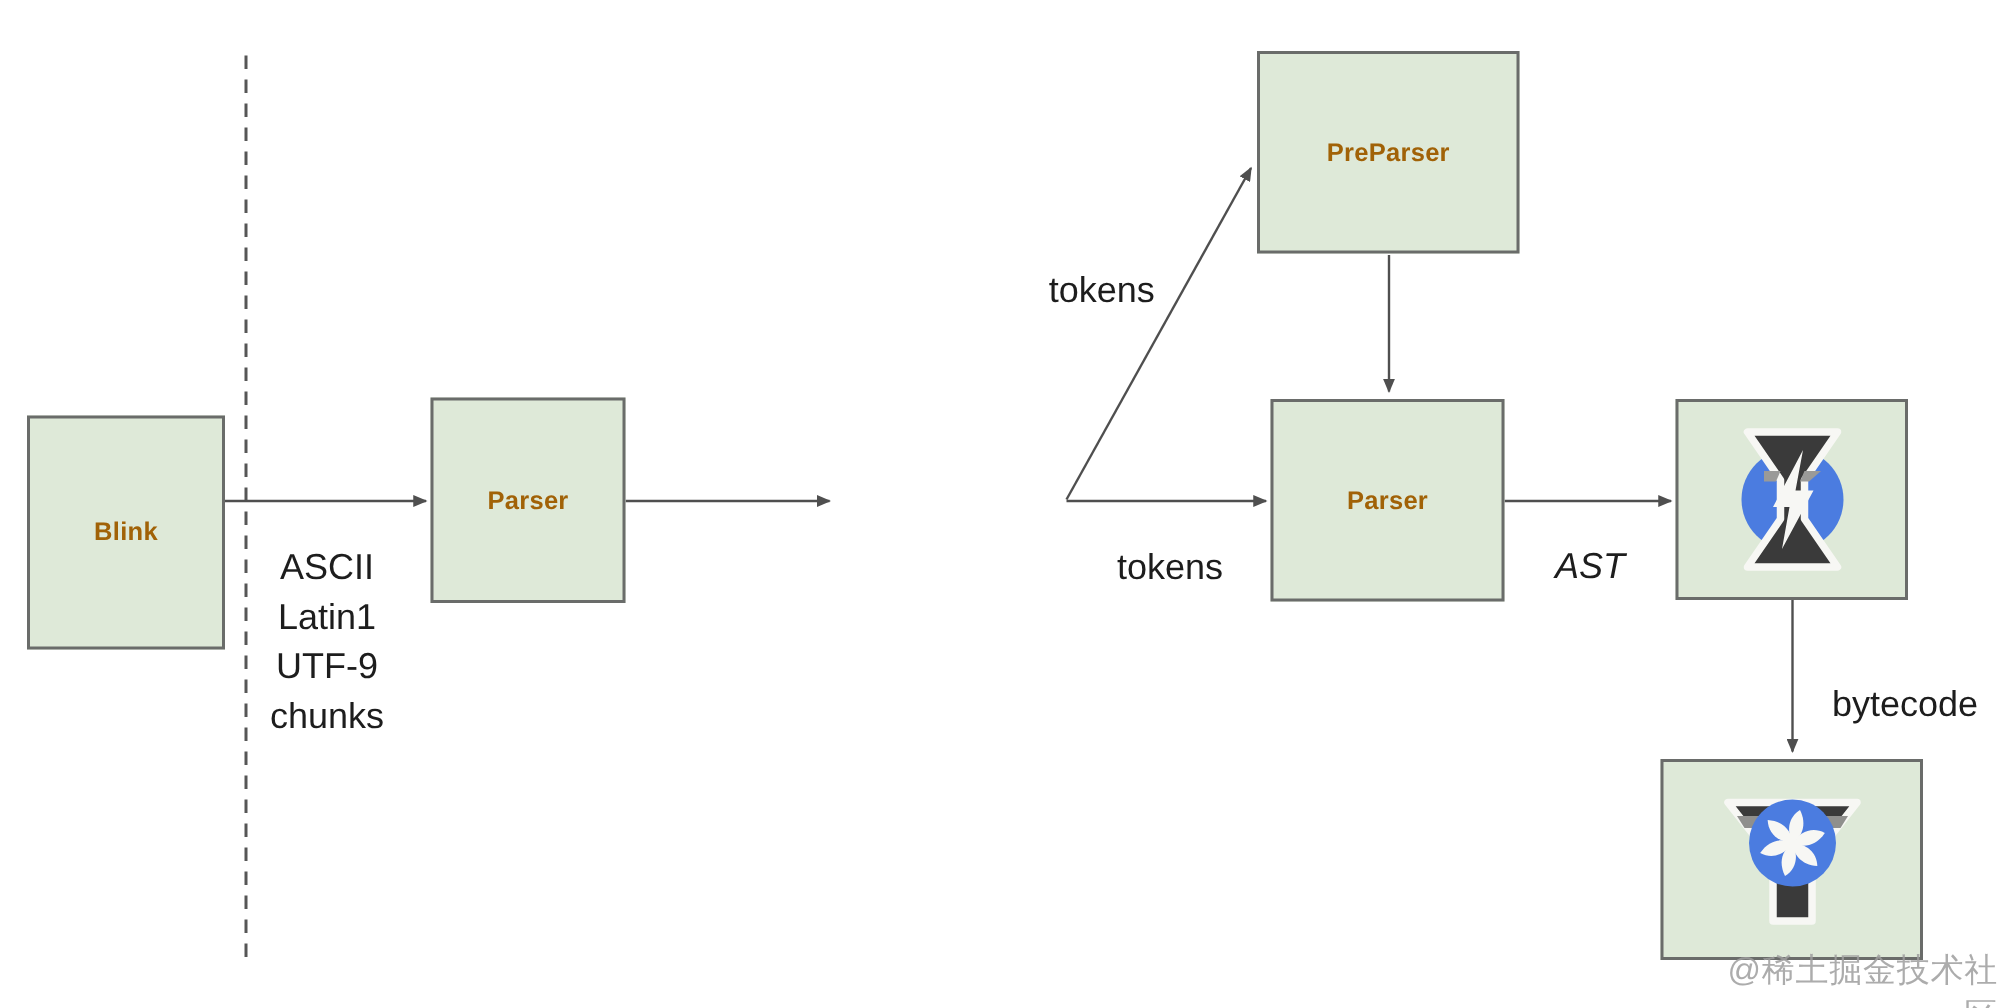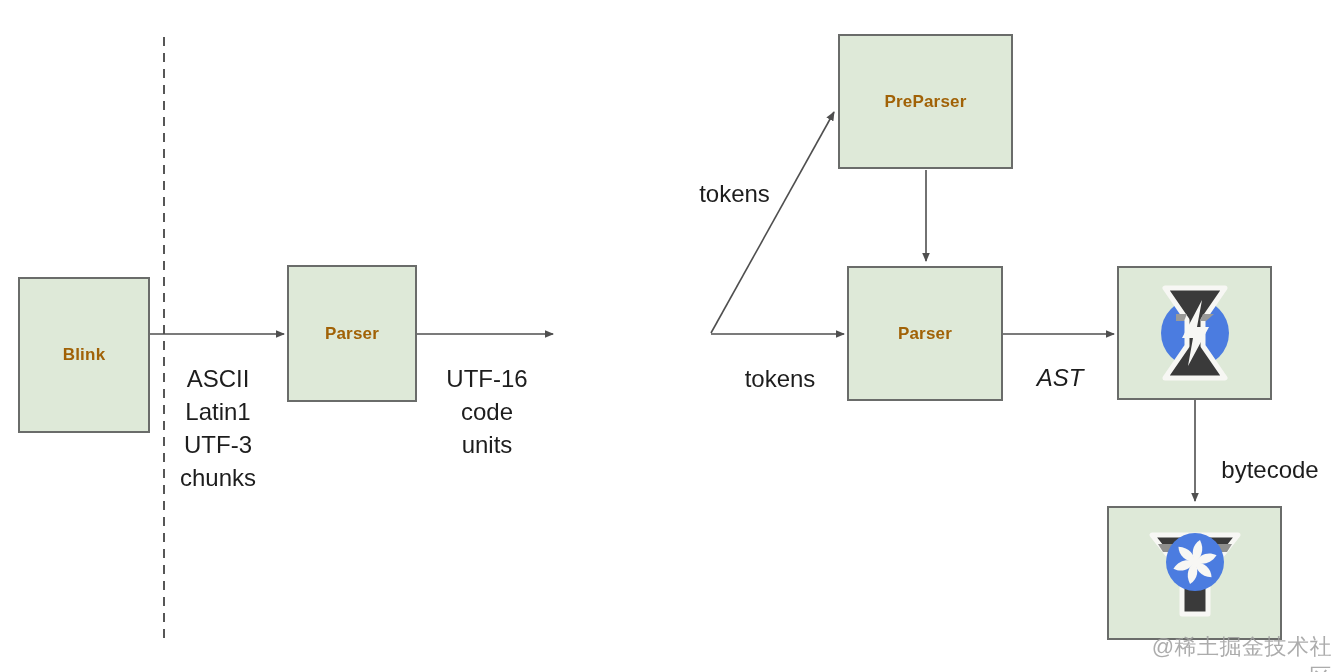--- a/index.html
+++ b/index.html
@@ -145,26 +145,23 @@
         <path d="M0 0 C -4 -8 -3 -17 5 -22 C 10 -12 6 -4 0 0 Z" transform="rotate(180)"></path>
         <path d="M0 0 C -4 -8 -3 -17 5 -22 C 10 -12 6 -4 0 0 Z" transform="rotate(240)"></path>
         <path d="M0 0 C -4 -8 -3 -17 5 -22 C 10 -12 6 -4 0 0 Z" transform="rotate(300)"></path>
         <circle cx="0" cy="0" r="3.5"></circle>
       </g>
     </svg>
   </div>
 
   <div class="edge-label" id="label-chunks">ASCII
 Latin1
-UTF-3
+UTF-9
 chunks</div>
 
-  <div class="edge-label" id="label-utf16">UTF-16
-code
-units</div>
 
   <div class="edge-label" id="label-tokens-up">tokens</div>
 
   <div class="edge-label" id="label-tokens-lo">tokens</div>
 
   <div class="edge-label" id="label-ast">AST</div>
 
   <div class="edge-label" id="label-bytecode">bytecode</div>
 
   <div class="watermark">@稀土掘金技术社区</div>

